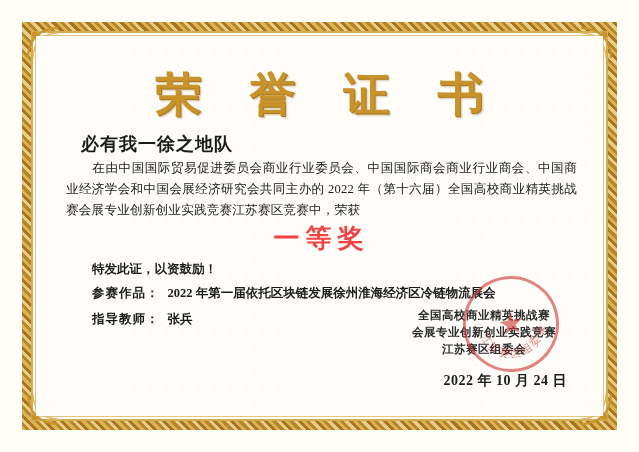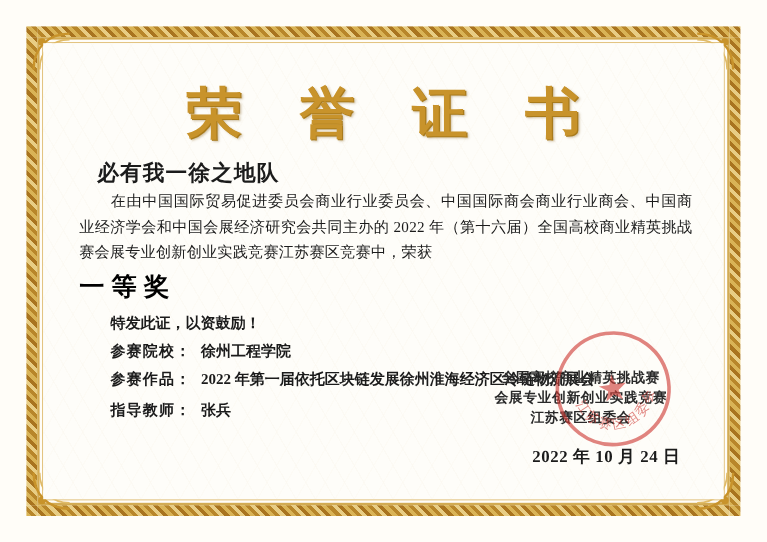--- a/index.html
+++ b/index.html
@@ -126,25 +126,26 @@
 
   .body-text {
     text-align: justify;
     font-size: 12.6px;
     line-height: 21px;
     letter-spacing: 0.2px;
   }
   .body-text .indent { display: inline-block; width: 26px; }
 
   .award {
-    font-size: 21px;
+    text-align: center;
+    font-size: 26px;
     font-weight: bold;
     letter-spacing: 6px;
     margin: 8px 0 10px 0;
-    color: #000000;
+    color: #ef4444;
   }
 
   .note {
     margin-left: 26px;
     font-size: 12.5px;
     font-weight: bold;
     margin-bottom: 4px;
   }
 
   .fields {
@@ -267,24 +268,20 @@
     <div class="content">
       <div class="team-name">必有我一徐之地队</div>
 
       <div class="body-text"><span class="indent"></span><span>在由中国国际贸易促进委员会商业行业委员会、中国国际商会商业行业商会、中国商业经济学会和中国会展经济研究会共同主办的 2022 年（第十六届）全国高校商业精英挑战赛会展专业创新创业实践竞赛江苏赛区竞赛中，荣获</span></div>
 
       <div class="award">一等奖</div>
 
       <div class="note">特发此证，以资鼓励！</div>
 
       <div class="fields">
-        <div class="field-row">
-          <span class="field-label">参赛院校：</span>
-          <span class="field-value">徐州工程学院</span>
-        </div>
         <div class="field-row">
           <span class="field-label">参赛作品：</span>
           <span class="field-value">2022 年第一届依托区块链发展徐州淮海经济区冷链物流展会</span>
         </div>
         <div class="field-row">
         </div>
         <div class="field-row">
           <span class="field-label">指导教师：</span>
           <span class="field-value">张兵</span>
         </div>

